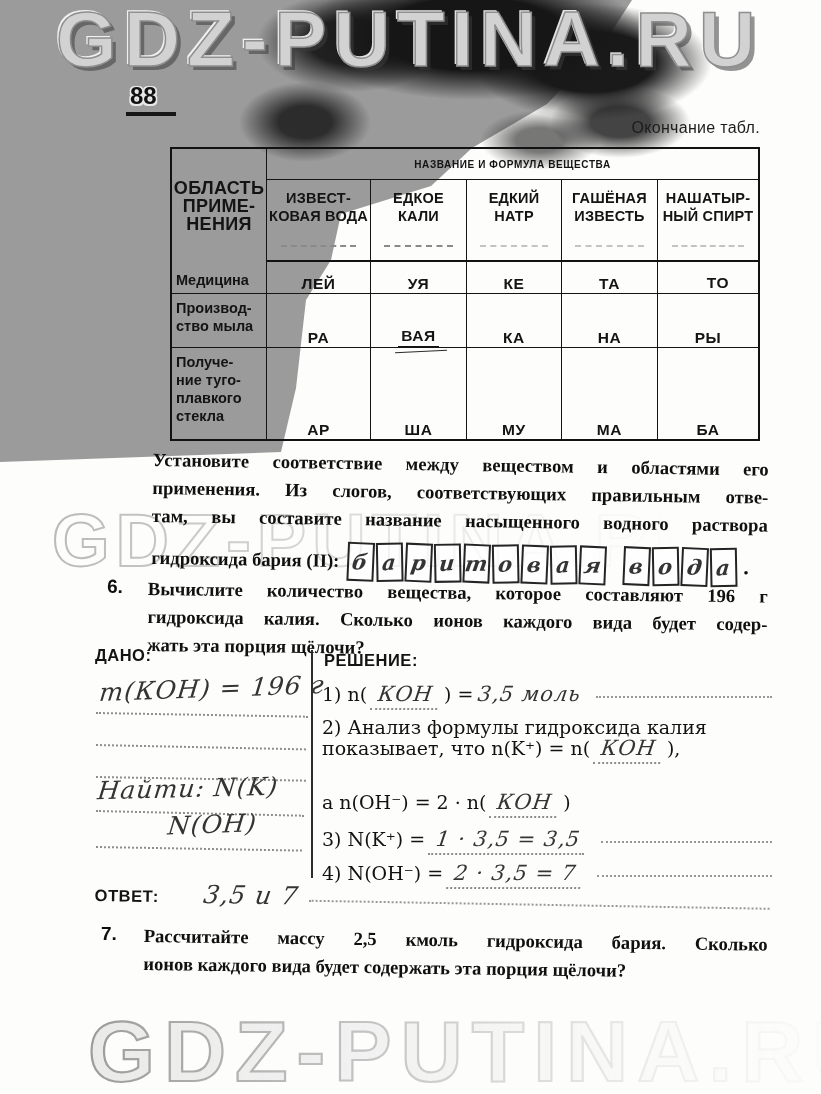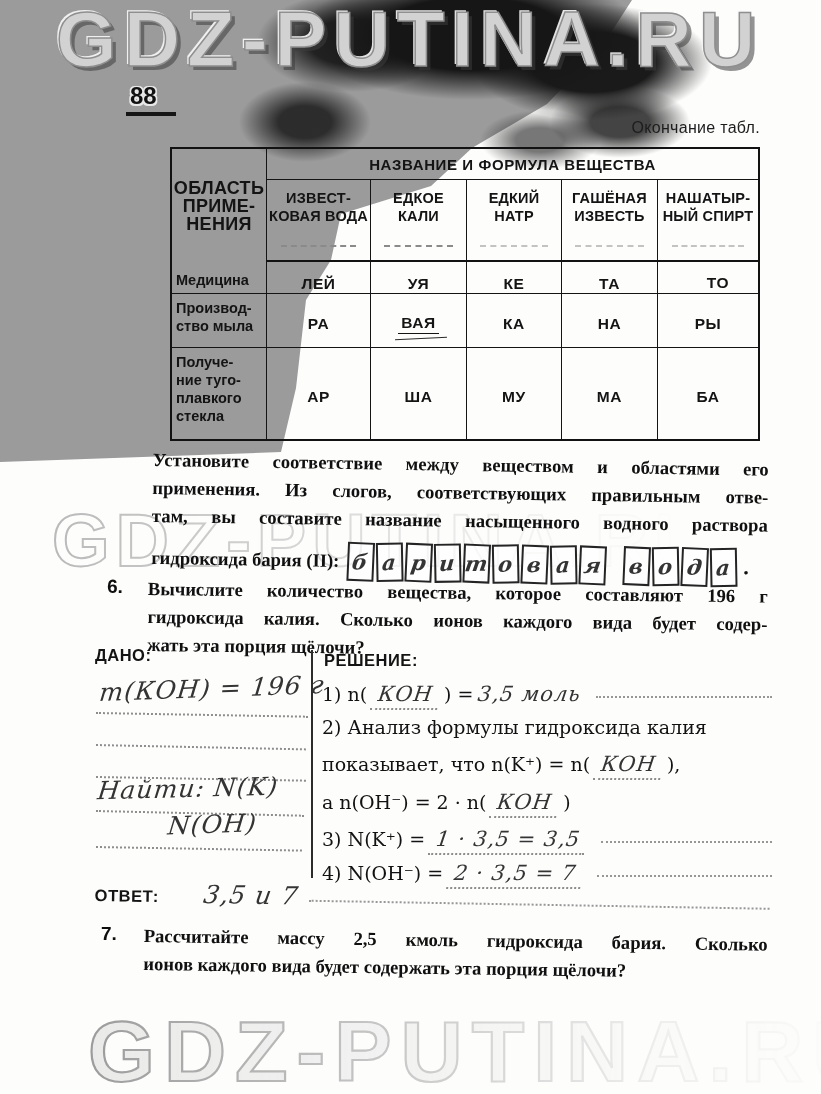--- a/index.html
+++ b/index.html
@@ -70,35 +70,35 @@
   .tbl .cell{position:relative;box-sizing:border-box;white-space:pre-line;}
   .vline{border-right:1.7px solid #141414;}
   .hthin{border-bottom:1.7px solid #141414;}
   .hthick{border-bottom:2.6px solid #121212;}
   .corner{
     grid-column:1;grid-row:1/3;display:flex;align-items:center;justify-content:center;
     text-align:center;font-weight:bold;font-size:18px;line-height:18px;letter-spacing:.3px;
   }
   .spanhead{
     grid-column:2/7;grid-row:1;display:flex;align-items:center;justify-content:center;
-    font-weight:bold;font-size:15px;letter-spacing:.6px;
+    font-weight:bold;font-size:10px;letter-spacing:.6px;
   }
   .subhead{
     grid-row:2;display:flex;flex-direction:column;
     padding-top:9px;text-align:center;font-weight:bold;font-size:14.5px;line-height:18px;letter-spacing:.2px;
   }
   .blankline{position:absolute;bottom:13px;left:14%;width:72%;border-top:2px dashed #8a8a8a;}
   .blankline.faint{opacity:.5;}
   .rowlab{
     grid-column:1;display:flex;flex-direction:column;justify-content:flex-start;
     padding:5px 3px 0 4px;font-weight:bold;font-size:14.5px;line-height:18px;
   }
   .rowlab.vcenter{justify-content:center;}
   .dcell{
-    display:flex;align-items:center;justify-content:center;padding-top:6px;
+    display:flex;align-items:flex-end;justify-content:center;padding-top:6px;
     font-weight:bold;font-size:15.5px;letter-spacing:.6px;
   }
   .dcell.vcenter{align-items:center;padding-top:12px;}
   .ul1{border-bottom:1.9px solid #141414;padding:0 3px 1px;margin-left:20px;}
   .ul2{position:relative;border-bottom:1.9px solid #141414;padding:0 3px 1px;}
   .ul2::after{content:"";position:absolute;left:-3px;right:-8px;bottom:-6px;
     border-bottom:1.7px solid #2a2a2a;transform:rotate(-3deg);}
 
   
   .para{position:absolute;font-weight:bold;font-size:18.6px;line-height:28px;color:#101010;}
@@ -294,21 +294,21 @@
     <div class="solrow" style="top:682px">
       <span>1) n(</span>
         <span class="hw hwu">КОН</span>
         <span>) =</span>
         <span class="hw">3,5 моль</span>
         <span class="dotfill"></span>
     </div>
     <div class="solrow" style="top:716px">
       <span>2) Анализ формулы гидроксида калия</span>
     </div>
-    <div class="solrow" style="top:752px">
+    <div class="solrow" style="top:736px">
       <span>показывает, что n(K⁺) = n(</span>
         <span class="hw hwu">КОН</span>
         <span>),</span>
     </div>
     <div class="solrow" style="top:790px">
       <span>а n(OH⁻) = 2 · n(</span>
         <span class="hw hwu">КОН</span>
         <span>)</span>
     </div>
     <div class="solrow" style="top:827px">

